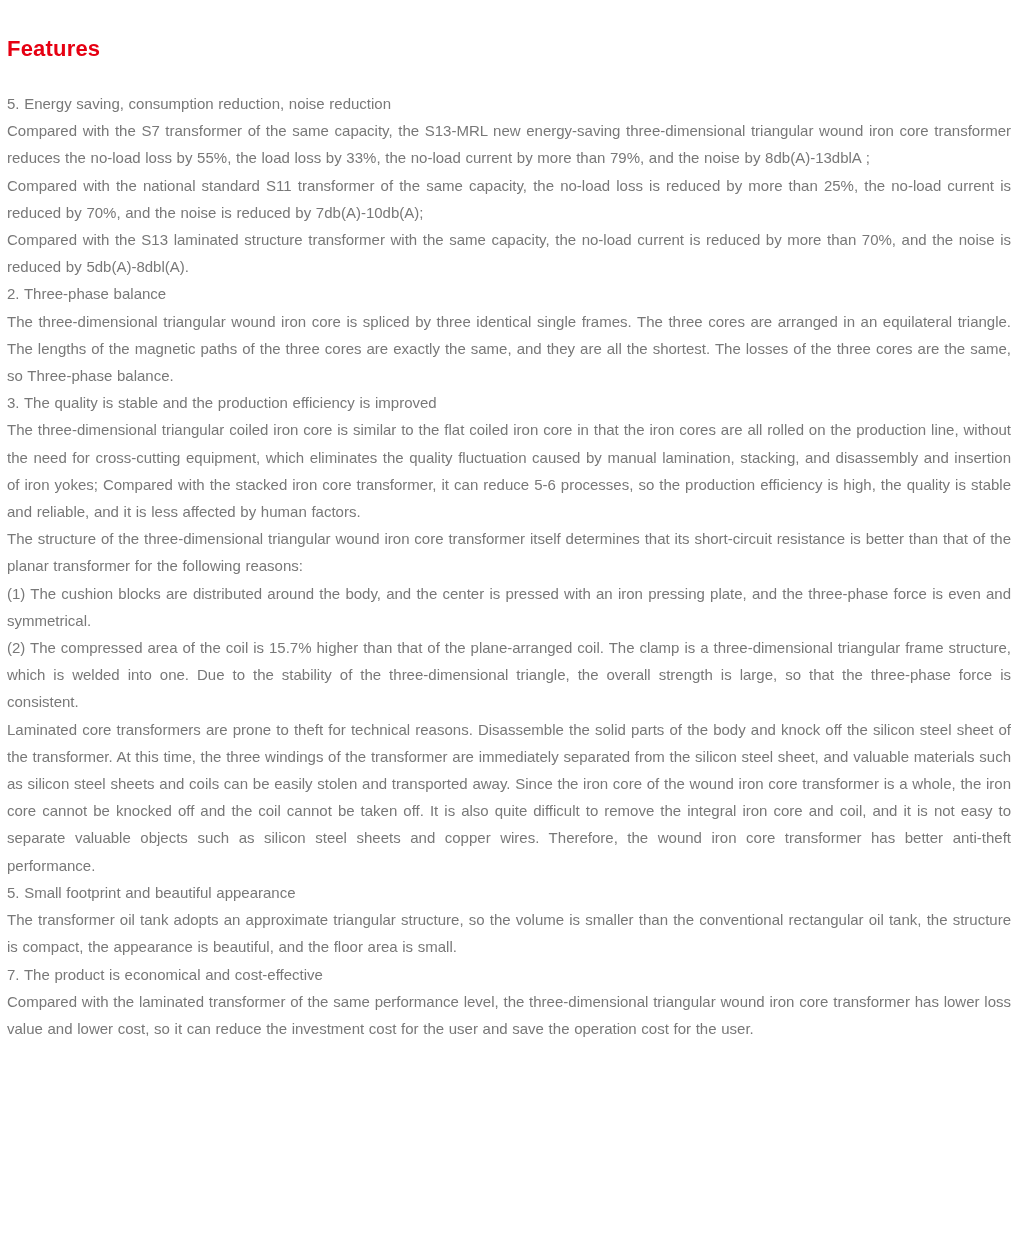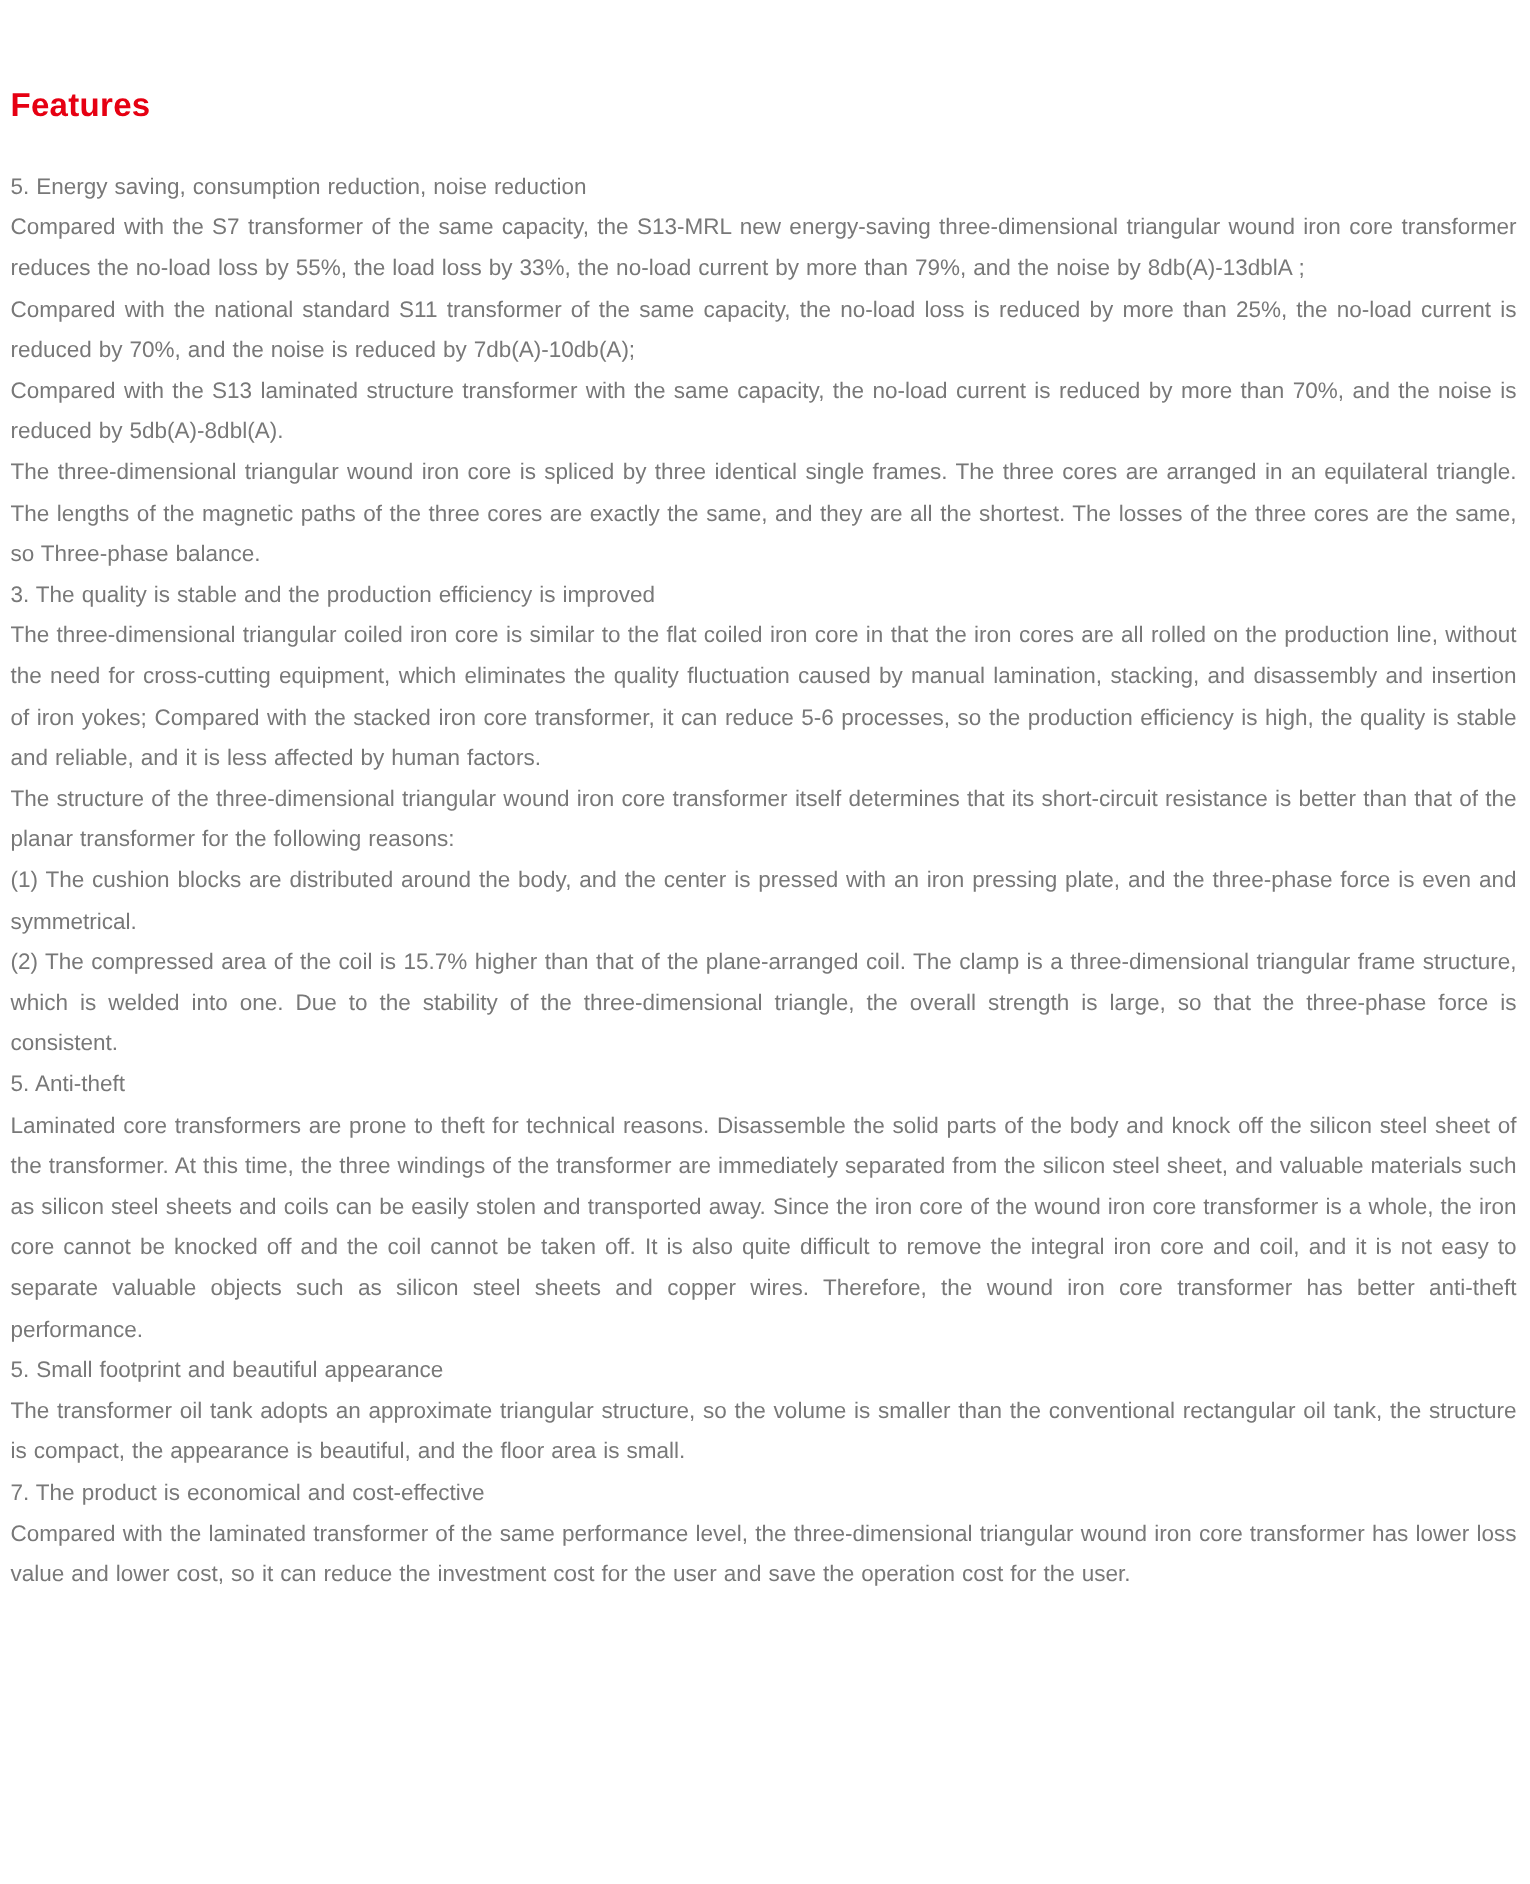--- a/index.html
+++ b/index.html
@@ -9,21 +9,20 @@
   }
   body {
     width: 1020px;
     min-height: 1256px;
     font-family: "Liberation Sans", sans-serif;
     -webkit-font-smoothing: antialiased;
   }
   .page {
     padding: 37px 9px 60px 7px;
     box-sizing: border-box;
-    margin-top: 21px;
   }
   .page-title {
     margin: 0 0 29px 0;
     font-size: 22px;
     line-height: 24px;
     font-weight: bold;
     color: #e60012;
     letter-spacing: 0.2px;
   }
   .features-content {
@@ -41,26 +40,26 @@
 </head>
 <body>
 
 <div class="page">
   <h1 class="page-title">Features</h1>
   <div class="features-content">
       <p class="para">5. Energy saving, consumption reduction, noise reduction</p>
       <p class="para">Compared with the S7 transformer of the same capacity, the S13-MRL new energy-saving three-dimensional triangular wound iron core transformer reduces the no-load loss by 55%, the load loss by 33%, the no-load current by more than 79%, and the noise by 8db(A)-13dblA ;</p>
       <p class="para">Compared with the national standard S11 transformer of the same capacity, the no-load loss is reduced by more than 25%, the no-load current is reduced by 70%, and the noise is reduced by 7db(A)-10db(A);</p>
       <p class="para">Compared with the S13 laminated structure transformer with the same capacity, the no-load current is reduced by more than 70%, and the noise is reduced by 5db(A)-8dbl(A).</p>
+      <p class="para">2. Three-phase balance</p>
       <p class="para">The three-dimensional triangular wound iron core is spliced by three identical single frames. The three cores are arranged in an equilateral triangle. The lengths of the magnetic paths of the three cores are exactly the same, and they are all the shortest. The losses of the three cores are the same, so Three-phase balance.</p>
       <p class="para">3. The quality is stable and the production efficiency is improved</p>
       <p class="para">The three-dimensional triangular coiled iron core is similar to the flat coiled iron core in that the iron cores are all rolled on the production line, without the need for cross-cutting equipment, which eliminates the quality fluctuation caused by manual lamination, stacking, and disassembly and insertion of iron yokes; Compared with the stacked iron core transformer, it can reduce 5-6 processes, so the production efficiency is high, the quality is stable and reliable, and it is less affected by human factors.</p>
       <p class="para">The structure of the three-dimensional triangular wound iron core transformer itself determines that its short-circuit resistance is better than that of the planar transformer for the following reasons:</p>
       <p class="para">(1) The cushion blocks are distributed around the body, and the center is pressed with an iron pressing plate, and the three-phase force is even and symmetrical.</p>
       <p class="para">(2) The compressed area of the coil is 15.7% higher than that of the plane-arranged coil. The clamp is a three-dimensional triangular frame structure, which is welded into one. Due to the stability of the three-dimensional triangle, the overall strength is large, so that the three-phase force is consistent.</p>
-      <p class="para">5. Anti-theft</p>
       <p class="para">Laminated core transformers are prone to theft for technical reasons. Disassemble the solid parts of the body and knock off the silicon steel sheet of the transformer. At this time, the three windings of the transformer are immediately separated from the silicon steel sheet, and valuable materials such as silicon steel sheets and coils can be easily stolen and transported away. Since the iron core of the wound iron core transformer is a whole, the iron core cannot be knocked off and the coil cannot be taken off. It is also quite difficult to remove the integral iron core and coil, and it is not easy to separate valuable objects such as silicon steel sheets and copper wires. Therefore, the wound iron core transformer has better anti-theft performance.</p>
       <p class="para">5. Small footprint and beautiful appearance</p>
       <p class="para">The transformer oil tank adopts an approximate triangular structure, so the volume is smaller than the conventional rectangular oil tank, the structure is compact, the appearance is beautiful, and the floor area is small.</p>
       <p class="para">7. The product is economical and cost-effective</p>
       <p class="para">Compared with the laminated transformer of the same performance level, the three-dimensional triangular wound iron core transformer has lower loss value and lower cost, so it can reduce the investment cost for the user and save the operation cost for the user.</p>
     </div>
 </div>
 
 </body></html>

